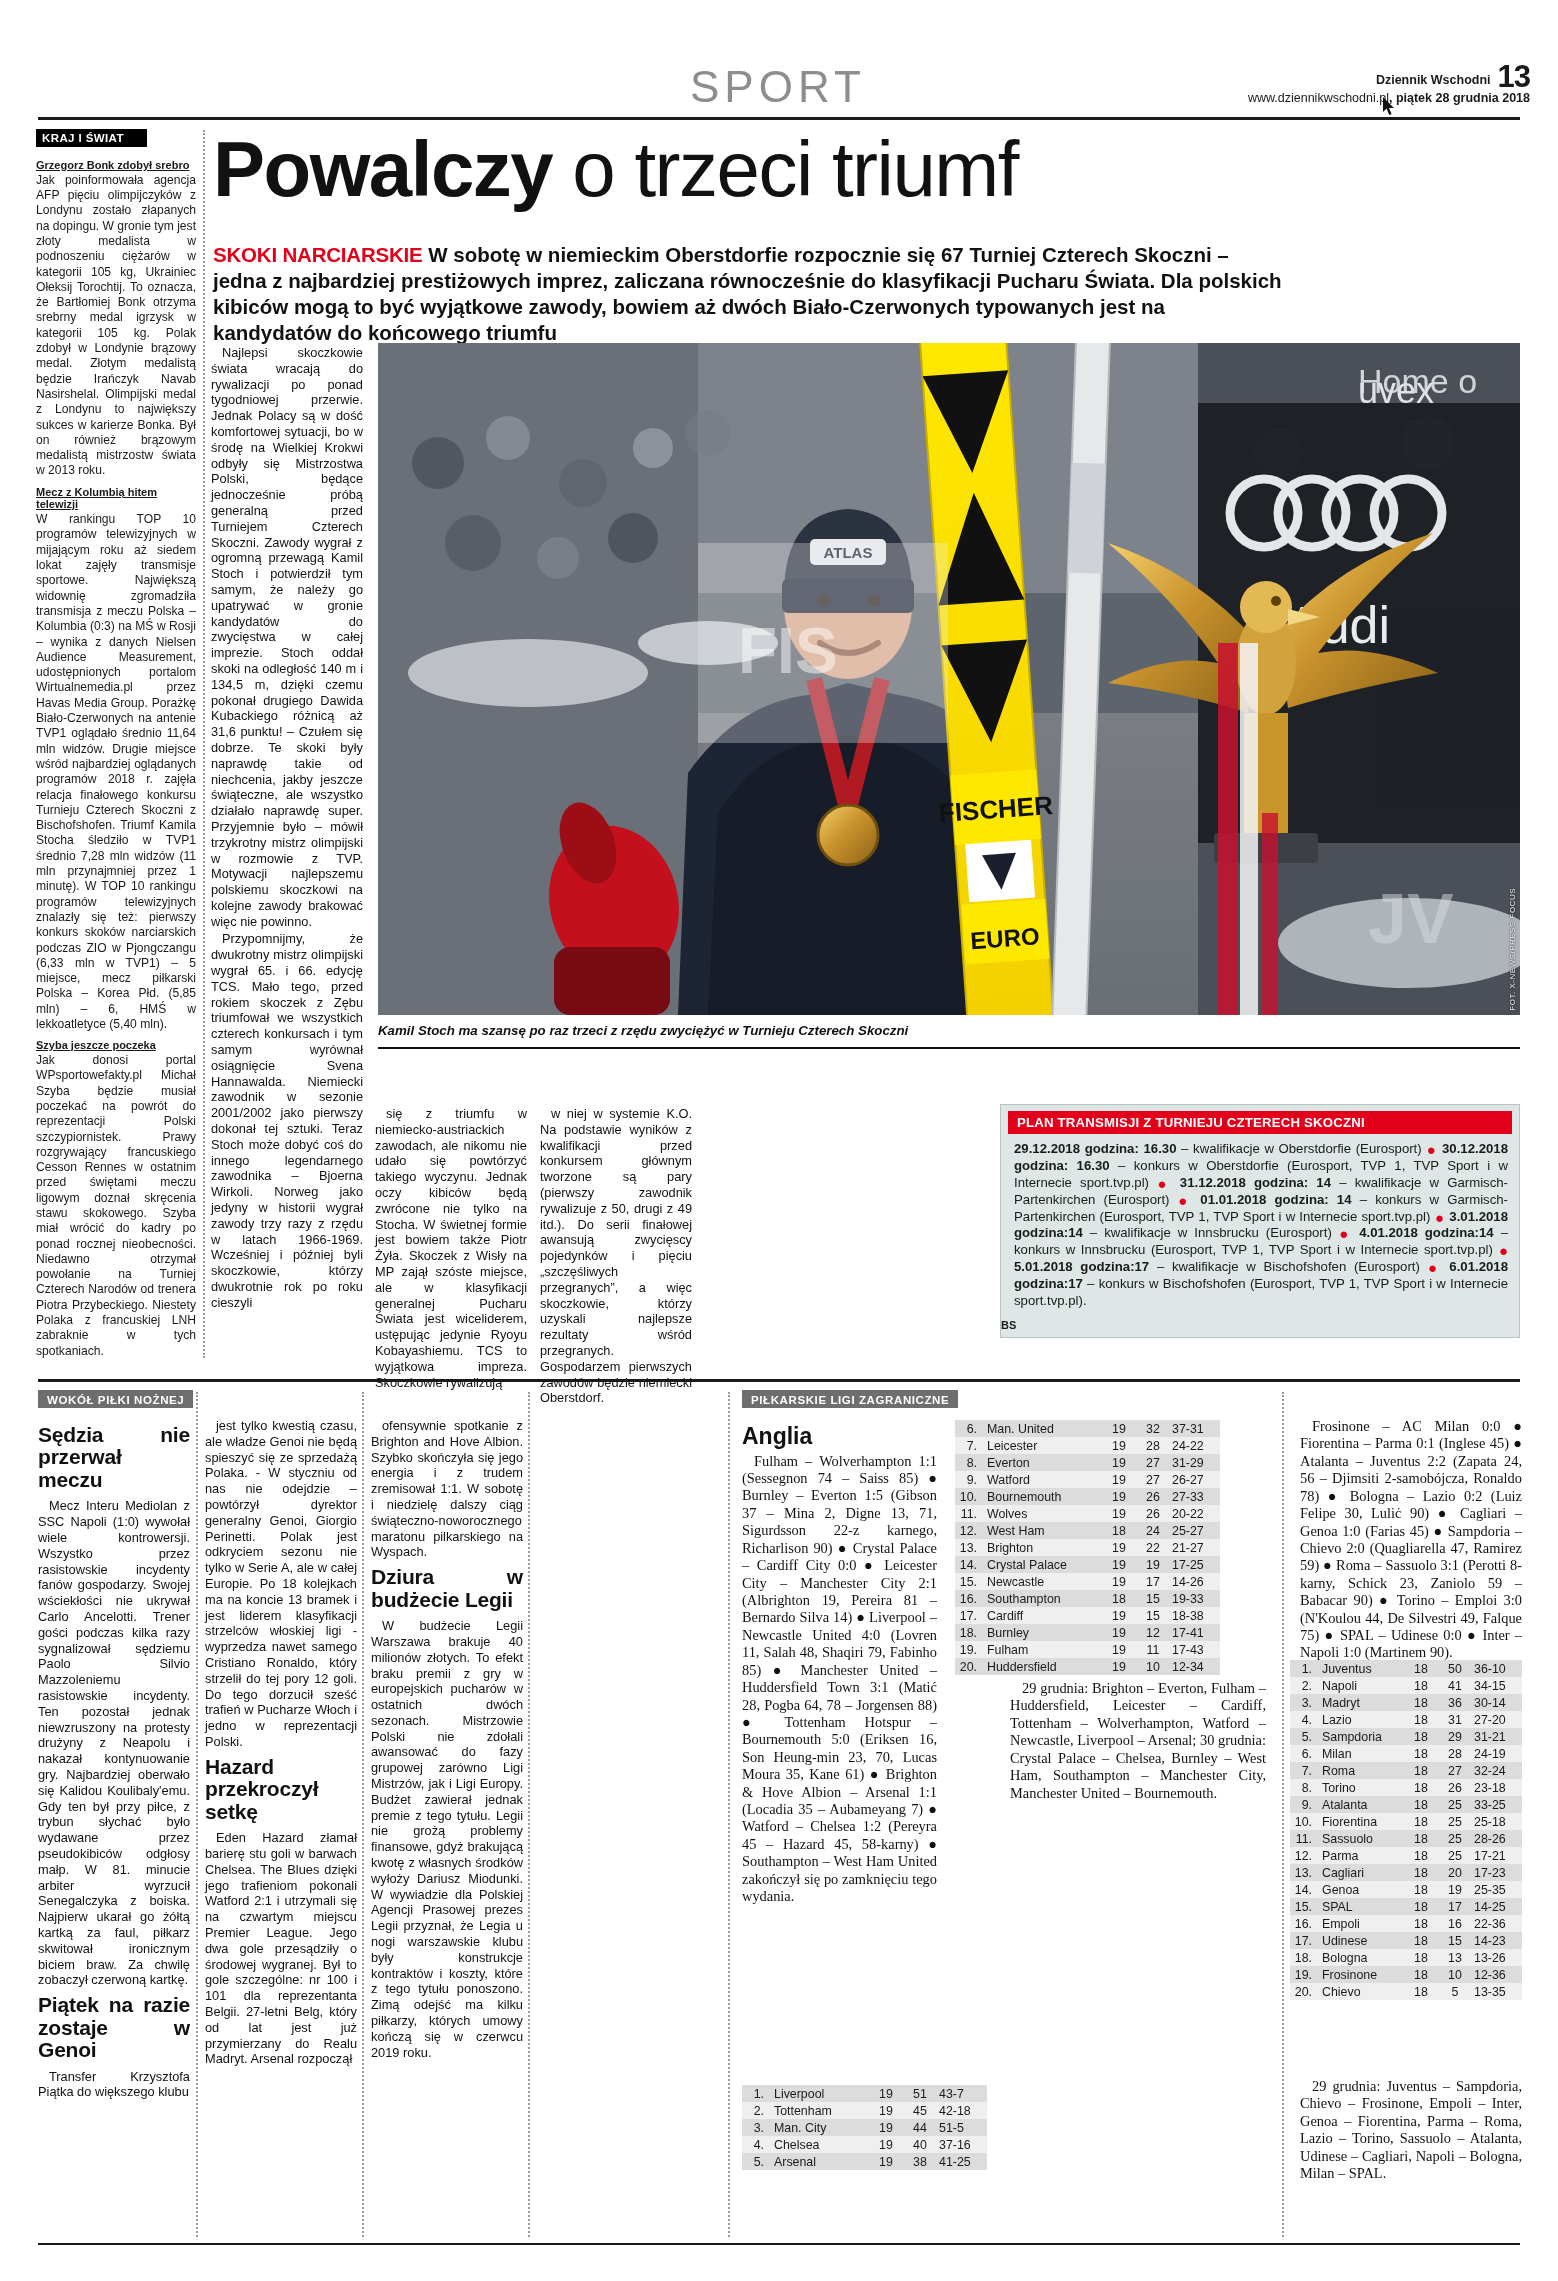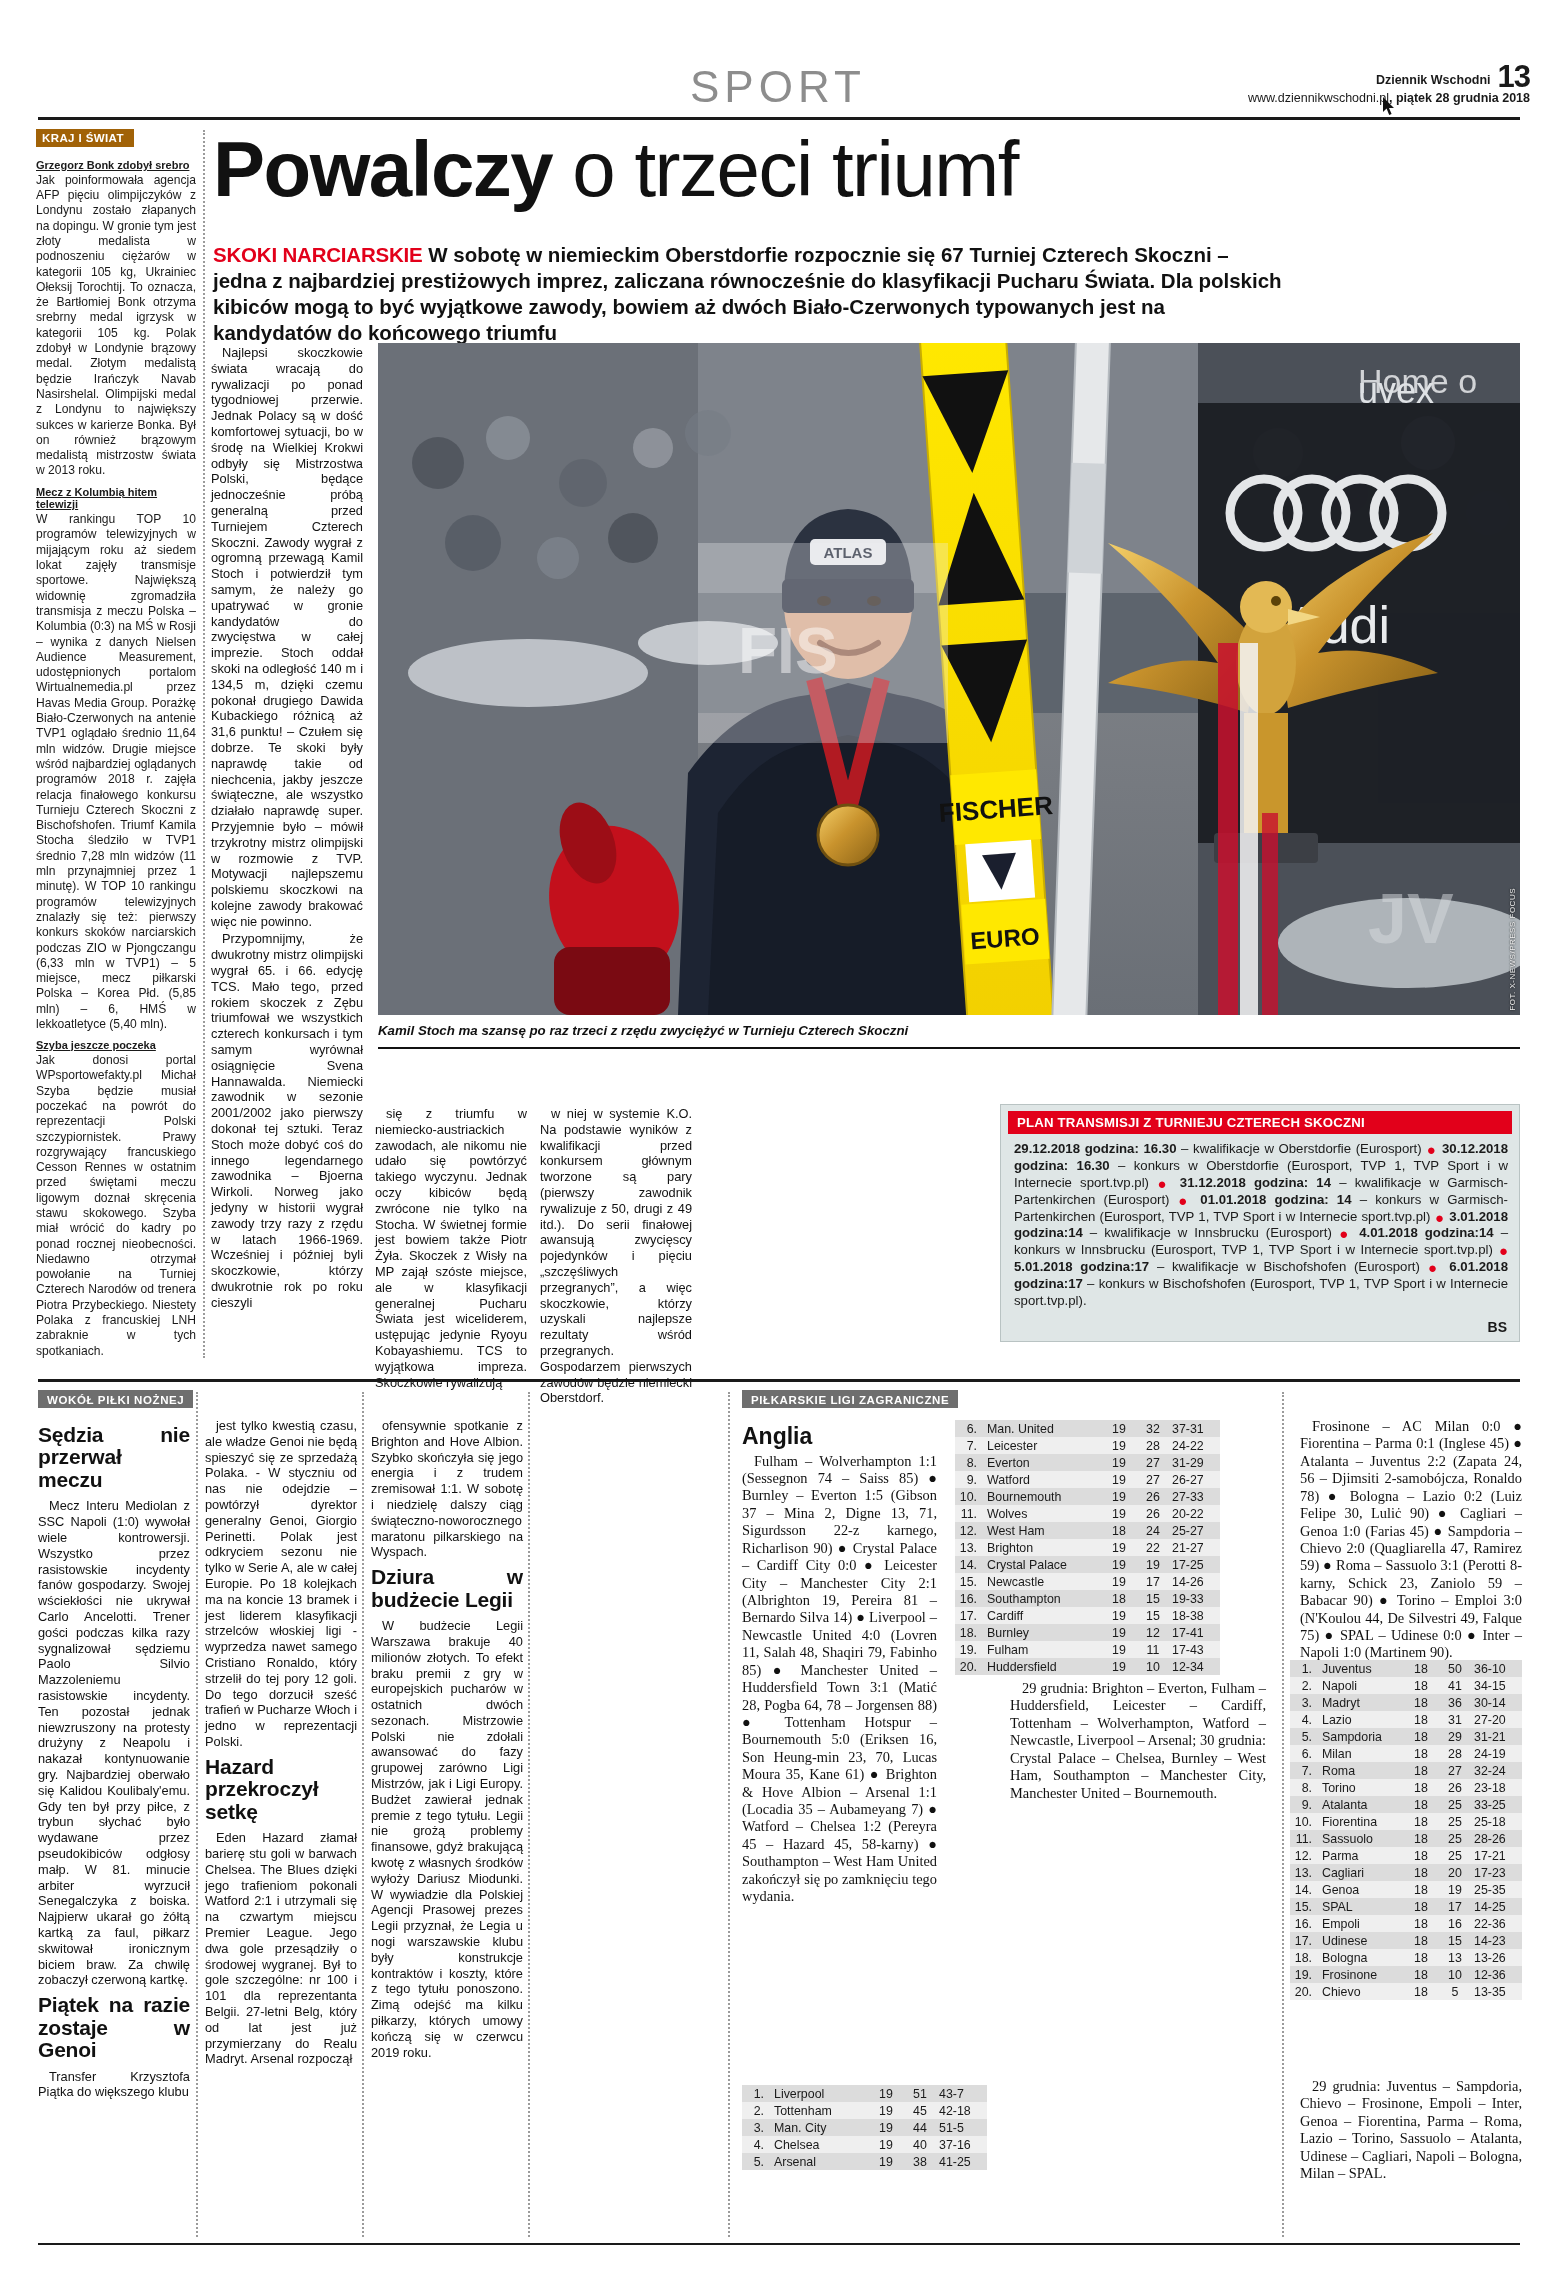--- a/index.html
+++ b/index.html
@@ -36,23 +36,23 @@
   }
 
   
   .cursor { position:absolute; left:1383px; top:97px; width:13px; height:19px; }
 
   
   .sidebar {
     position:absolute; left:36px; top:128px; width:160px;
   }
   .kicker-red {
-    display:inline-block; background:#a16207; color:#fff;
+    display:inline-block; background:#000000; color:#fff;
     font-weight:bold; font-size:11.5px; letter-spacing:0.4px;
-    padding:3px 10px 3px 6px; margin-bottom:5px;
+    padding:3px 23px 3px 6px; margin-bottom:5px;
   }
   .sb-head {
     font-size:11px; font-weight:bold; line-height:1.16; margin:7px 0 1px 0;text-decoration:underline;
   }
   .sb-body {
     font-size:12.1px; line-height:1.265; text-align:justify; margin:0 0 2px 0;
   }
   .vdots {
     position:absolute; top:130px; width:0; border-left:2px dotted #9b9b9b;
   }
@@ -109,21 +109,21 @@
   .transbox .tb-head {
     background:#e2001a; color:#fff; font-weight:bold;
     font-size:13.2px; letter-spacing:0.2px; padding:4px 8px 4px 9px;
     margin:6px 7px 0 7px;
   }
   .transbox .tb-body {
     font-size:13.2px; line-height:1.28; padding:7px 11px 9px 13px; text-align:justify;
   }
   .transbox .tb-body b { font-weight:bold; }
   .dotred { color:#e2001a; font-size:15px; line-height:0; vertical-align:middle;}
-  .tb-sign { text-align:right; font-size:14px; font-weight:bold; padding:0 12px 6px 0; }
+  .tb-sign { text-align:left; font-size:11px; font-weight:bold; padding:0 12px 6px 0; }
 
   
   .rule-mid {
     position:absolute; left:38px; top:1379px; width:1482px; height:3px; background:#1a1a1a;
   }
   .secbar {
     position:absolute; height:18px; background:#6e6e6e; color:#fff;
     font-size:11.5px; font-weight:bold; letter-spacing:0.6px;
     padding:2px 9px 0 9px; line-height:16px;
   }

